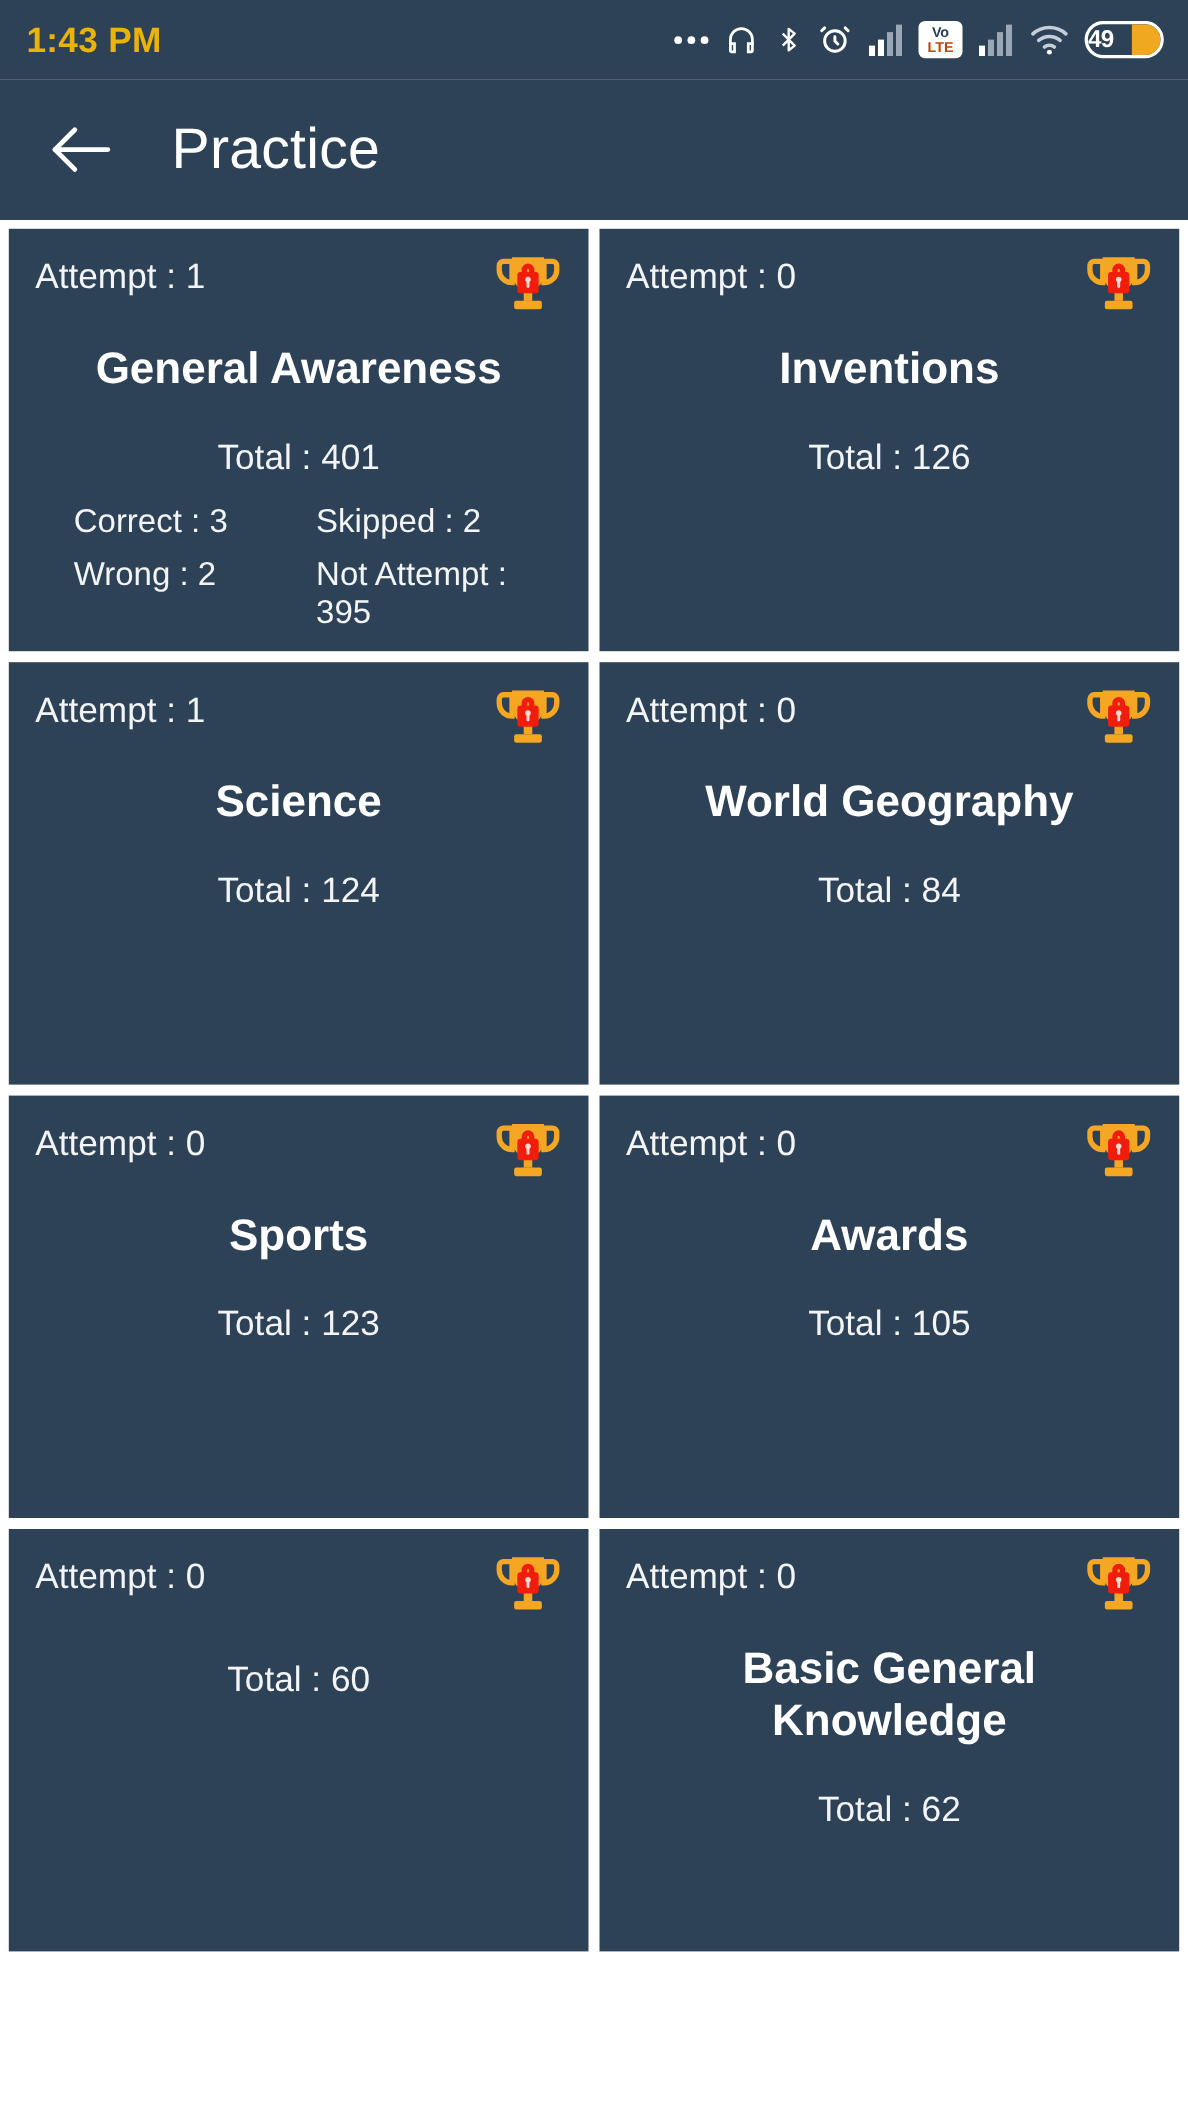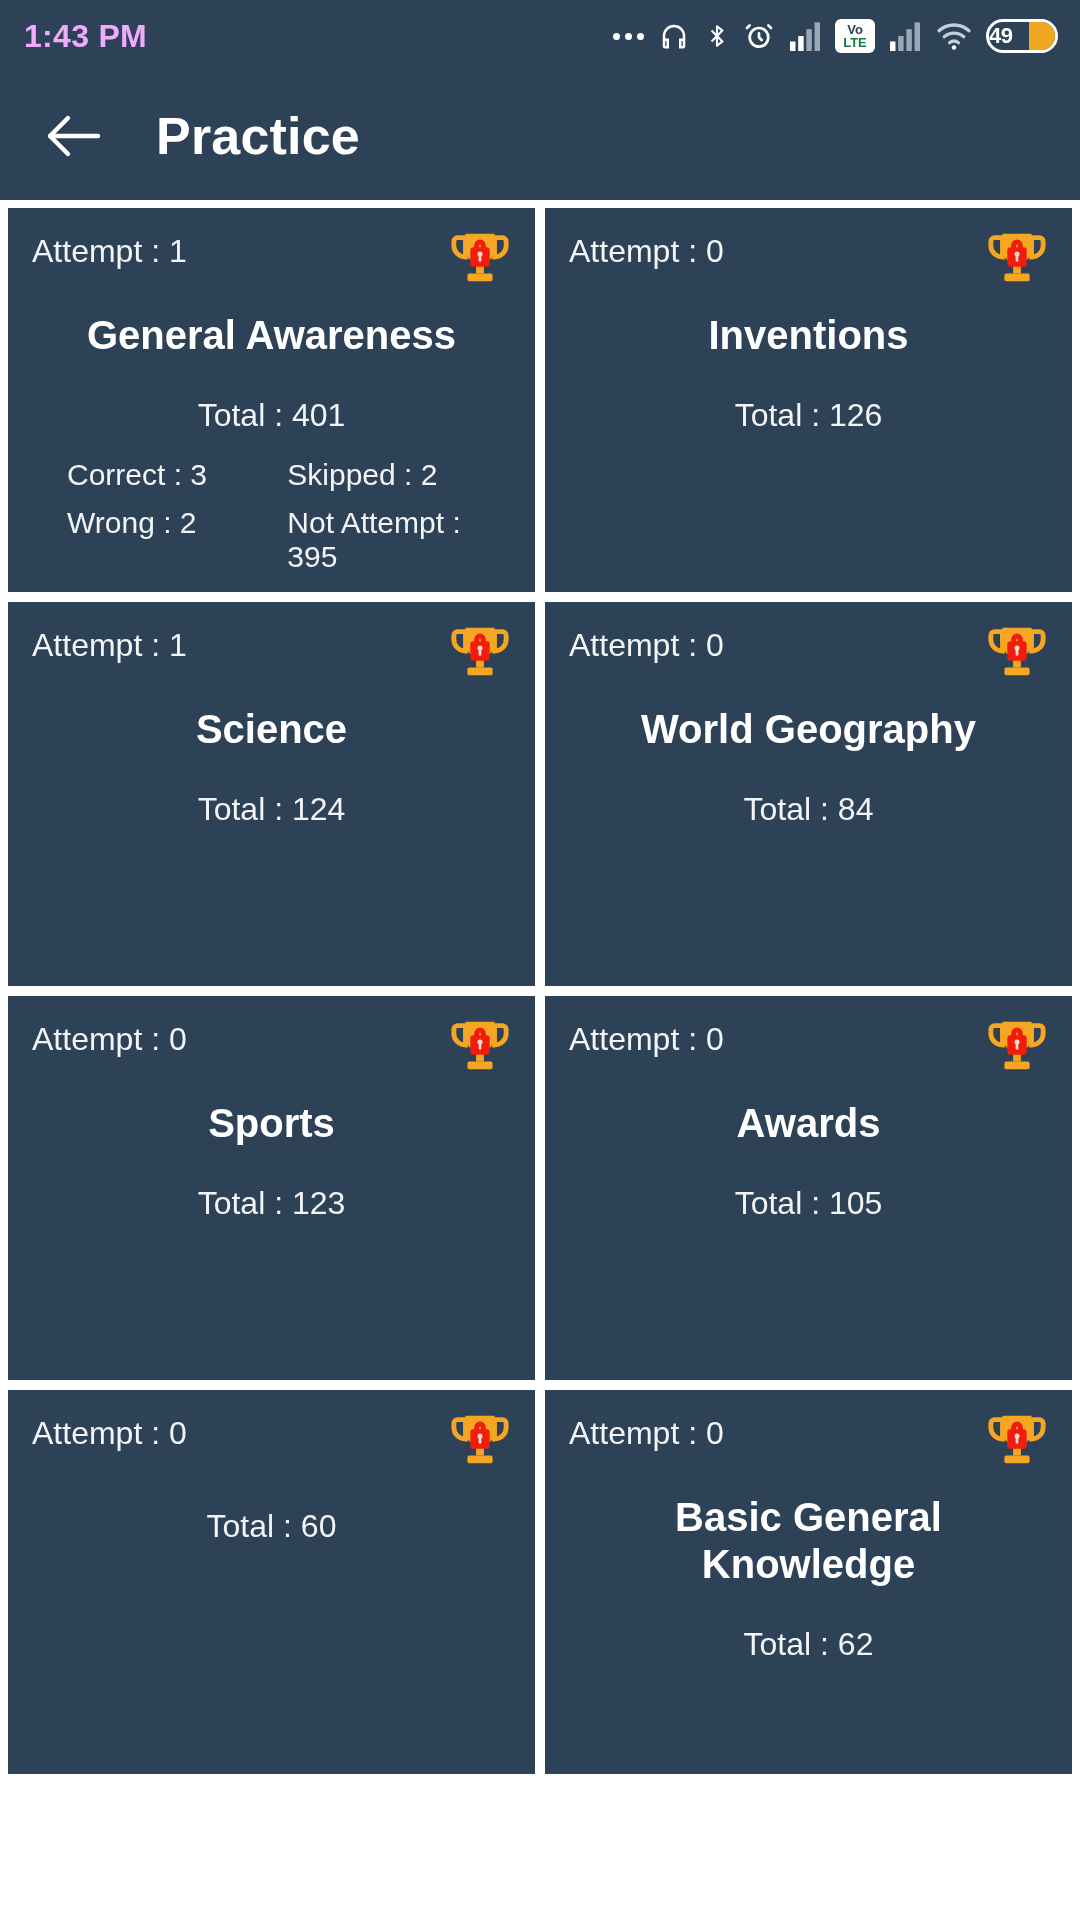--- a/index.html
+++ b/index.html
@@ -10,21 +10,21 @@
     overflow:hidden;
   }
   .screen { width:1080px; height:1920px; position:relative; background:#ffffff; }
 
   
   .statusbar {
     height:72px; background:#2e4257;
     display:flex; align-items:center; justify-content:space-between;
     padding:0 22px 0 24px;
   }
-  .sb-clock { color:#f0abfc; font-size:32px; font-weight:700; letter-spacing:.3px; }
+  .sb-clock { color:#eab308; font-size:32px; font-weight:700; letter-spacing:.3px; }
   .sb-right { display:flex; align-items:center; gap:13px; }
   .sb-ico { display:flex; align-items:center; justify-content:center; }
 
   .dots { display:flex; gap:5px; align-items:center; }
   .dots i { width:7px; height:7px; border-radius:50%; background:#fff; display:block; }
 
   .batt {
     width:72px; height:34px; border:3px solid #fff; border-radius:17px;
     position:relative; display:flex; align-items:center; justify-content:flex-start;
     overflow:hidden; background:transparent;
@@ -36,30 +36,30 @@
   .batt-num {
     position:relative; z-index:2; color:#fff; font-size:22px; font-weight:700;
     letter-spacing:-.5px;
   }
   .volte {
     width:40px; height:34px; border-radius:6px; background:#fff;
     display:flex; flex-direction:column; align-items:center; justify-content:center;
     line-height:1;
   }
   .volte b { color:#2e4257; font-size:13px; font-weight:700; }
-  .volte s { color:#15803d; font-size:13px; font-weight:700; text-decoration:none; }
+  .volte s { color:#c2410c; font-size:13px; font-weight:700; text-decoration:none; }
 
   
   .appbar {
     height:128px; background:#2e4257;
     display:flex; align-items:center; padding-left:46px; gap:54px;
   }
   .back-btn { width:56px; height:56px; display:flex; align-items:center; justify-content:center; }
   .appbar-title {
-    color:#ffffff; font-size:52px; font-weight:700; letter-spacing:.2px;
+    color:#ffffff; font-size:52px; font-weight:400; letter-spacing:.2px;
   }
 
   
   .grid {
     position:absolute; top:200px; left:0; right:0; bottom:0;
     background:#ffffff;
     display:grid;
     grid-template-columns:1fr 1fr;
     grid-auto-rows:384px;
     gap:10px 10px;

